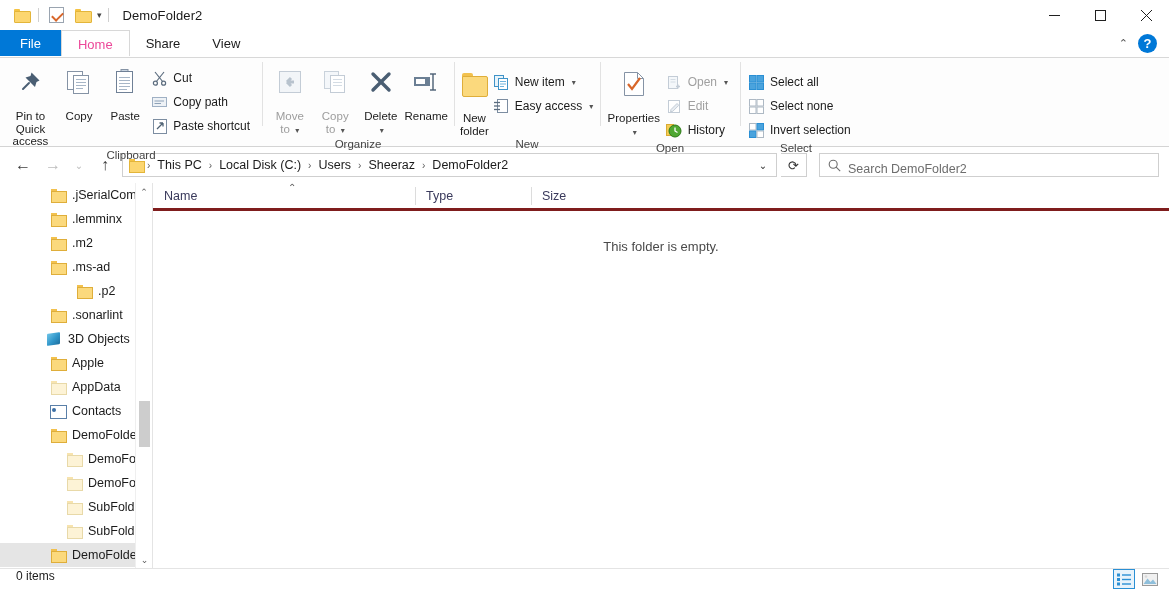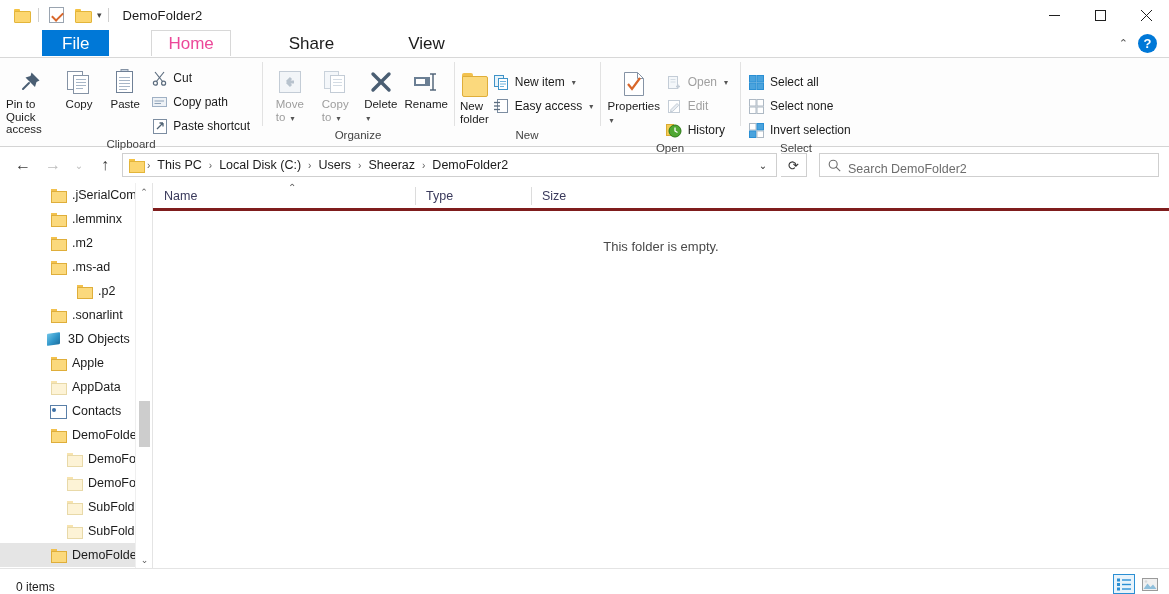--- a/index.html
+++ b/index.html
@@ -24,37 +24,37 @@
   .prop-ico::after{content:"";position:absolute;left:2px;top:4px;width:9px;height:5px;border-left:2px solid #d8662a;border-bottom:2px solid #d8662a;transform:rotate(-45deg);}
   .qat-caret { font-size:9px; color:#444; padding:0 2px; }
   .title-text { font-size:13px; color:#1a1a1a; margin-left:10px; letter-spacing:0.1px; }
   .wincontrols { position:absolute; right:0; top:0; height:30px; display:flex; }
   .wc { width:46px; height:30px; display:flex; align-items:center; justify-content:center; color:#202020; }
   .wc svg { display:block; }
 
   
   .tabstrip { height:27px; display:flex; align-items:flex-end; background:#ffffff; position:relative; flex:none; }
   .tabstrip::after{content:"";position:absolute;left:0;right:0;bottom:0;height:1px;background:#ffffff;}
-  .tab { height:27px; padding:0 16px; display:flex; align-items:center; font-size:17px; color:#1b1b1b;margin-left:42px; }
+  .tab { height:27px; padding:0 16px; display:flex; align-items:center; font-size:13px; color:#1b1b1b; }
   .tab.file { background:#0078d7; color:#fff; padding:0 20px; }
   .tab.active { background:#ffffff; border:1px solid #d8d8d8; border-bottom:none; color:#ec4899; }
   .tab-right { margin-left:auto; display:flex; align-items:center; gap:6px; padding-right:12px; height:27px; }
   .chev-up { font-size:11px; color:#555; padding:2px 4px; }
   .helpbtn { width:19px;height:19px;border-radius:50%;background:#0078d7;color:#fff;font-size:13px;font-weight:bold;display:flex;align-items:center;justify-content:center;}
 
   
   .ribbon { height:90px; background:#fdfdfd; border-top:1px solid #d8d8d8; border-bottom:1px solid #d4d4d4; display:flex; align-items:stretch; flex:none; }
   .rgroup { display:flex; flex-direction:column; height:100%; position:relative; }
   .rgroup + .rgroup::before { content:""; position:absolute; left:0; top:4px; bottom:20px; width:1px; background:#e2e2e2; }
   .rgroup-body { flex:1; display:flex; align-items:flex-start; padding:4px 6px 0 6px; gap:2px; }
   .rgroup-label { height:18px; font-size:11.5px; color:#444; text-align:center; line-height:14px; }
 
   .bigbtn { width:56px; display:flex; flex-direction:column; align-items:center; padding-top:4px; cursor:default; }
   .bigbtn .bicon { height:32px; display:flex; align-items:center; justify-content:center; }
-  .bigbtn .blabel { font-size:11.5px; color:#1b1b1b; text-align:left; line-height:12.5px; margin-top:0; }
+  .bigbtn .blabel { font-size:11.5px; color:#1b1b1b; text-align:center; line-height:12.5px; margin-top:12px; }
   .bigbtn.wide { width:62px; }
   .bigbtn.dim .blabel { color:#9d9d9d; }
 
   .smallcol { display:flex; flex-direction:column; padding-top:5px; gap:2px; }
   .smallbtn { display:flex; align-items:center; gap:5px; height:22px; padding:0 6px 0 2px; font-size:12px; color:#1b1b1b; white-space:nowrap; }
   .smallbtn.dim { color:#a0a0a0; }
   .smallbtn .sicon { width:17px; height:17px; display:flex; align-items:center; justify-content:center; flex:none; }
   .caret-sm { font-size:8px; color:#555; margin-left:2px; }
 
   
@@ -97,21 +97,21 @@
 
   .filepane { flex:1; display:flex; flex-direction:column; border-left:1px solid #e4e4e4; min-width:0; }
   .colhead { height:28px; display:flex; align-items:center; border-bottom:3px solid #7f1d1d; position:relative; }
   .col { font-size:12.5px; color:#3a3a5c; padding-left:11px; height:28px; display:flex; align-items:center; position:relative; }
   .col + .col::before { content:""; position:absolute; left:0; top:5px; bottom:5px; width:1px; background:#dcdcdc; }
   .sortmark { position:absolute; font-size:10px; color:#5a5a5a; top:0px; }
   .empty-area { flex:1; display:flex; justify-content:center; padding-top:28px; }
   .empty-text { font-size:13px; color:#4a4a4a; }
 
   
-  .statusbar { height:26px; border-top:1px solid #e4e4e4; display:flex; align-items:flex-end; padding:0 8px; background:#fff; flex:none; }
+  .statusbar { height:26px; border-top:1px solid #e4e4e4; display:flex; align-items:flex-start; padding:0 8px; background:#fff; flex:none; }
   .status-text { font-size:12px; color:#1b1b1b; padding-left:8px; }
   .viewbtns { margin-left:auto; display:flex; gap:4px; align-items:center; }
   .vbtn { width:22px;height:20px;display:flex;align-items:center;justify-content:center;border:1px solid transparent; }
   .vbtn.active { border:1px solid #2a8fd4; background:#e8f3fb; }
 </style>
 </head>
 <body>
 
 <div class="window">
 

